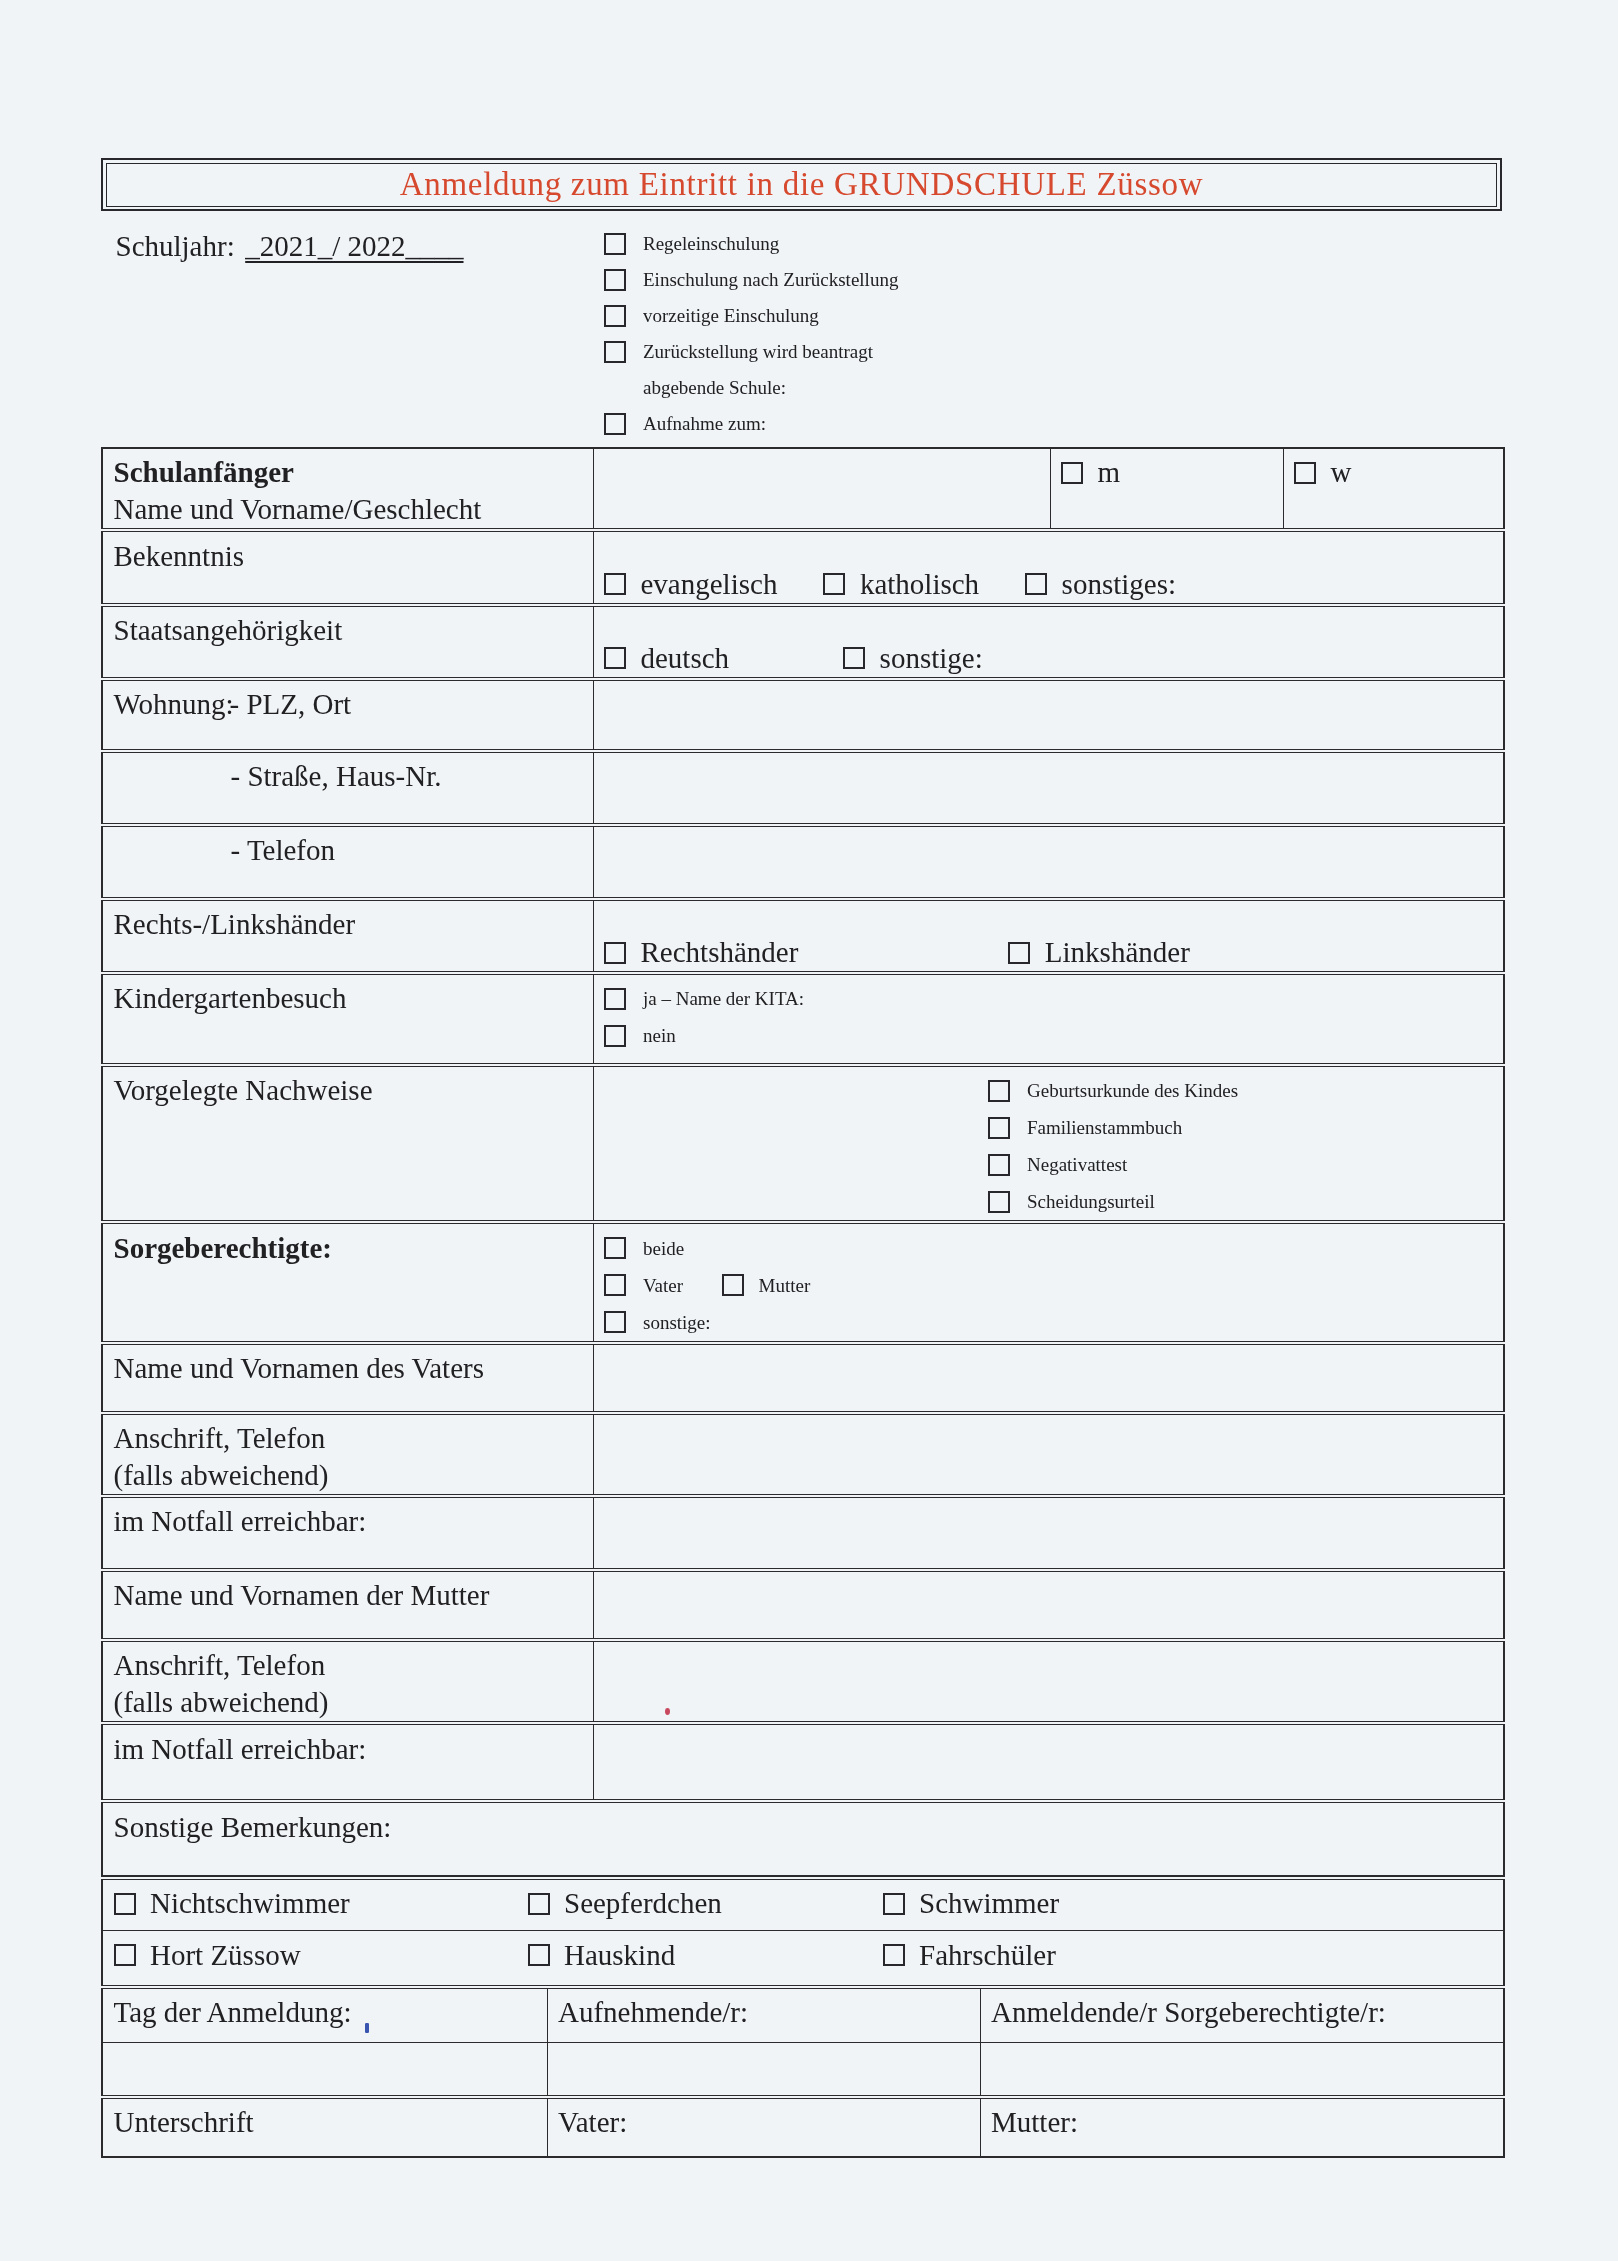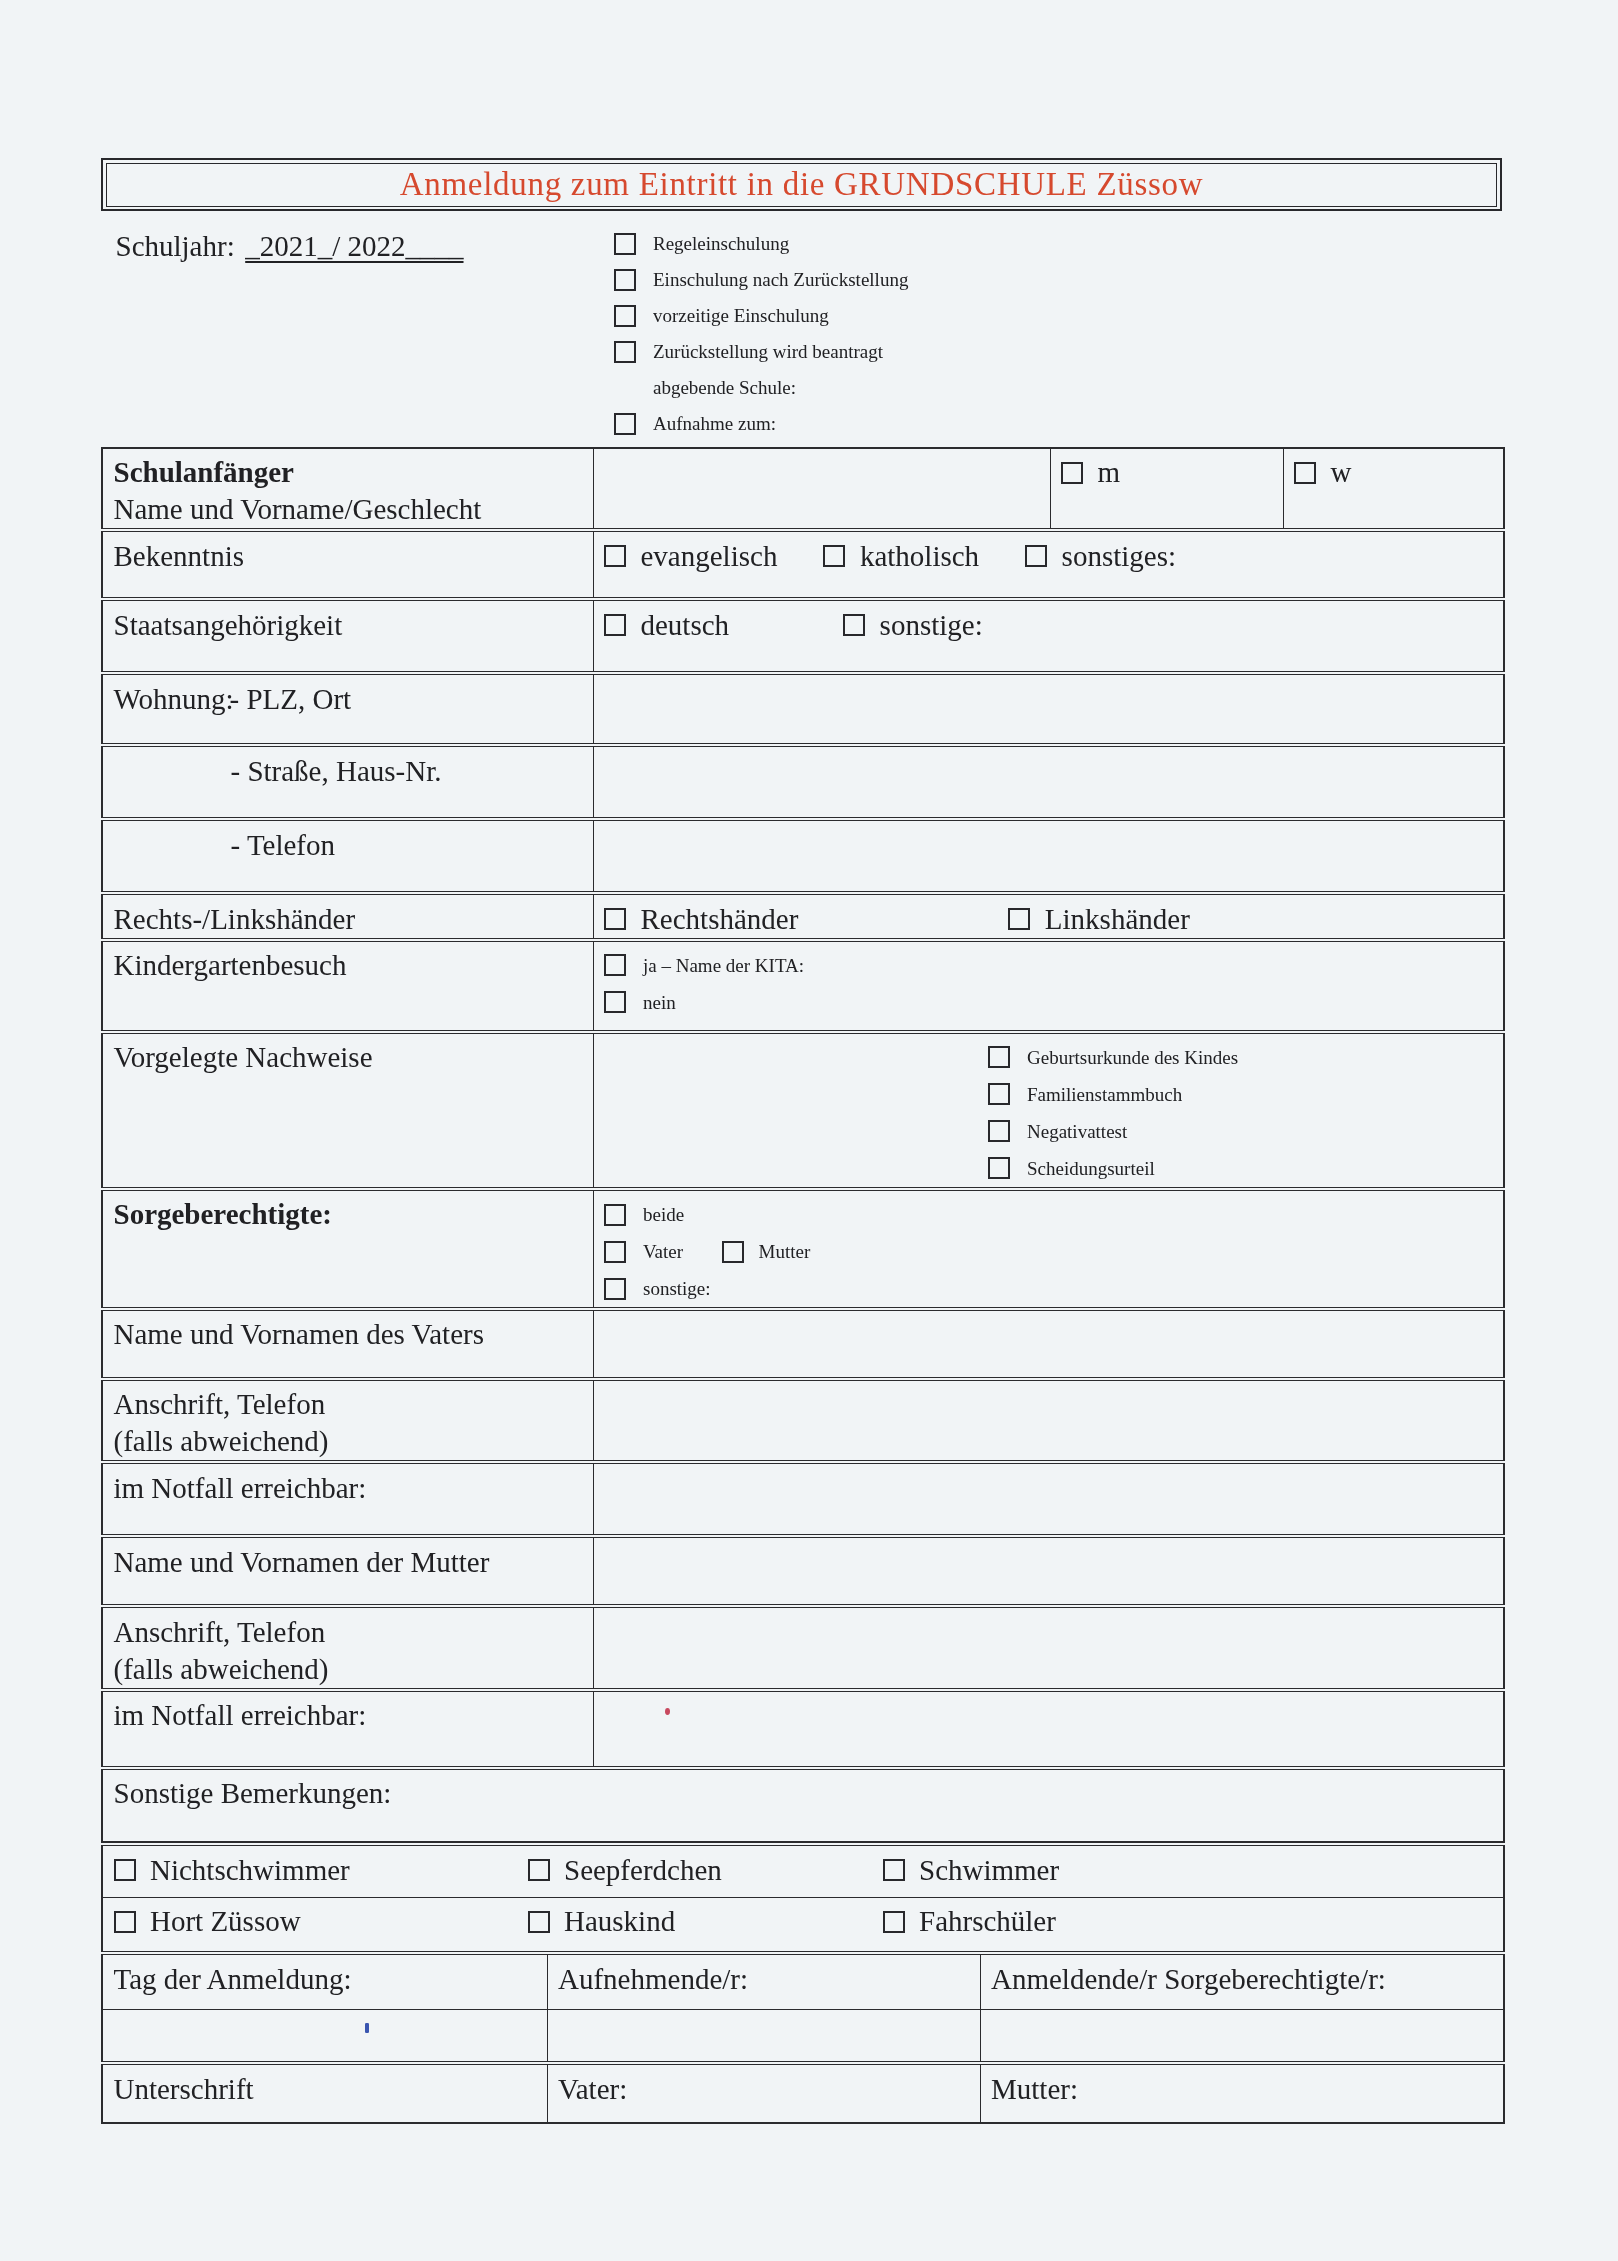--- a/index.html
+++ b/index.html
@@ -11,21 +11,21 @@
     color:#212124;
   }
   .content { position:absolute; left:101px; top:158px; width:1401px; }
 
   
   .title-outer { border:2.6px solid #28282c; padding:2.6px; background:#f1f4f6; }
   .title-inner { border:1.3px solid #28282c; height:42px; display:flex; align-items:center; justify-content:center; }
   .title-text { color:#d6492e; font-size:33px; letter-spacing:0.7px; }
 
   
-  .head { display:flex; margin-top:14.5px; margin-bottom:5.3px;gap:10px; }
+  .head { display:flex; margin-top:14.5px; margin-bottom:5.3px; }
   .head-left { width:503px; box-sizing:border-box; padding-left:14.5px; font-size:29px; padding-top:4px; }
   .schuljahr-value { text-decoration:underline; text-underline-offset:4.6px; margin-left:10.5px; }
   .head-right { flex:1; }
   .optline { display:flex; align-items:center; height:36px; font-size:19px; }
   .optline .cb { margin-right:17px; }
   .optline.nocb { padding-left:39px; }
 
   
   .cb { display:inline-block; width:18px; height:18px; border:2.6px solid #28282c; flex:none; background:transparent; }
 
@@ -39,21 +39,21 @@
 
   .r1{height:78px} .r2{height:42px} .r3{height:69px} .r4{height:74px}
   .r5{height:72px} .r6{height:74px} .r7{height:74px} .r8{height:43px}
   .r9{height:92px} .r10{height:141px} .r11{height:112px} .r12{height:70px}
   .r13{height:78px} .r14{height:74px} .r15{height:70px} .r16{height:78px}
   .r17{height:78px} .r18{height:74px}
   .r19{height:53px} .r20{height:56px} .r21{height:56px} .r22{height:54px} .r23{height:60px}
 
   .opt { display:inline-flex; align-items:center; }
   .opt .cb { margin-right:14.5px; }
-  .row-opts { display:flex; align-items:flex-start; }
+  .row-opts { display:flex; align-items:flex-start;margin-top:28px; }
   .gap70 { gap:46px; } .gap150 { gap:114px; } .gap320 { gap:210px; }
   .stack .optline { height:37px; }
   .nachweise-list { padding-left:384px; }
   .indent { padding-left:117px; display:inline-block; }
   .wohnung-head { display:inline-block; width:116px; }
   .ml60 { margin-left:39px; }
 
   .three { display:flex; }
   .three .seg1 { width:414px; } .three .seg2 { width:355px; }
 

